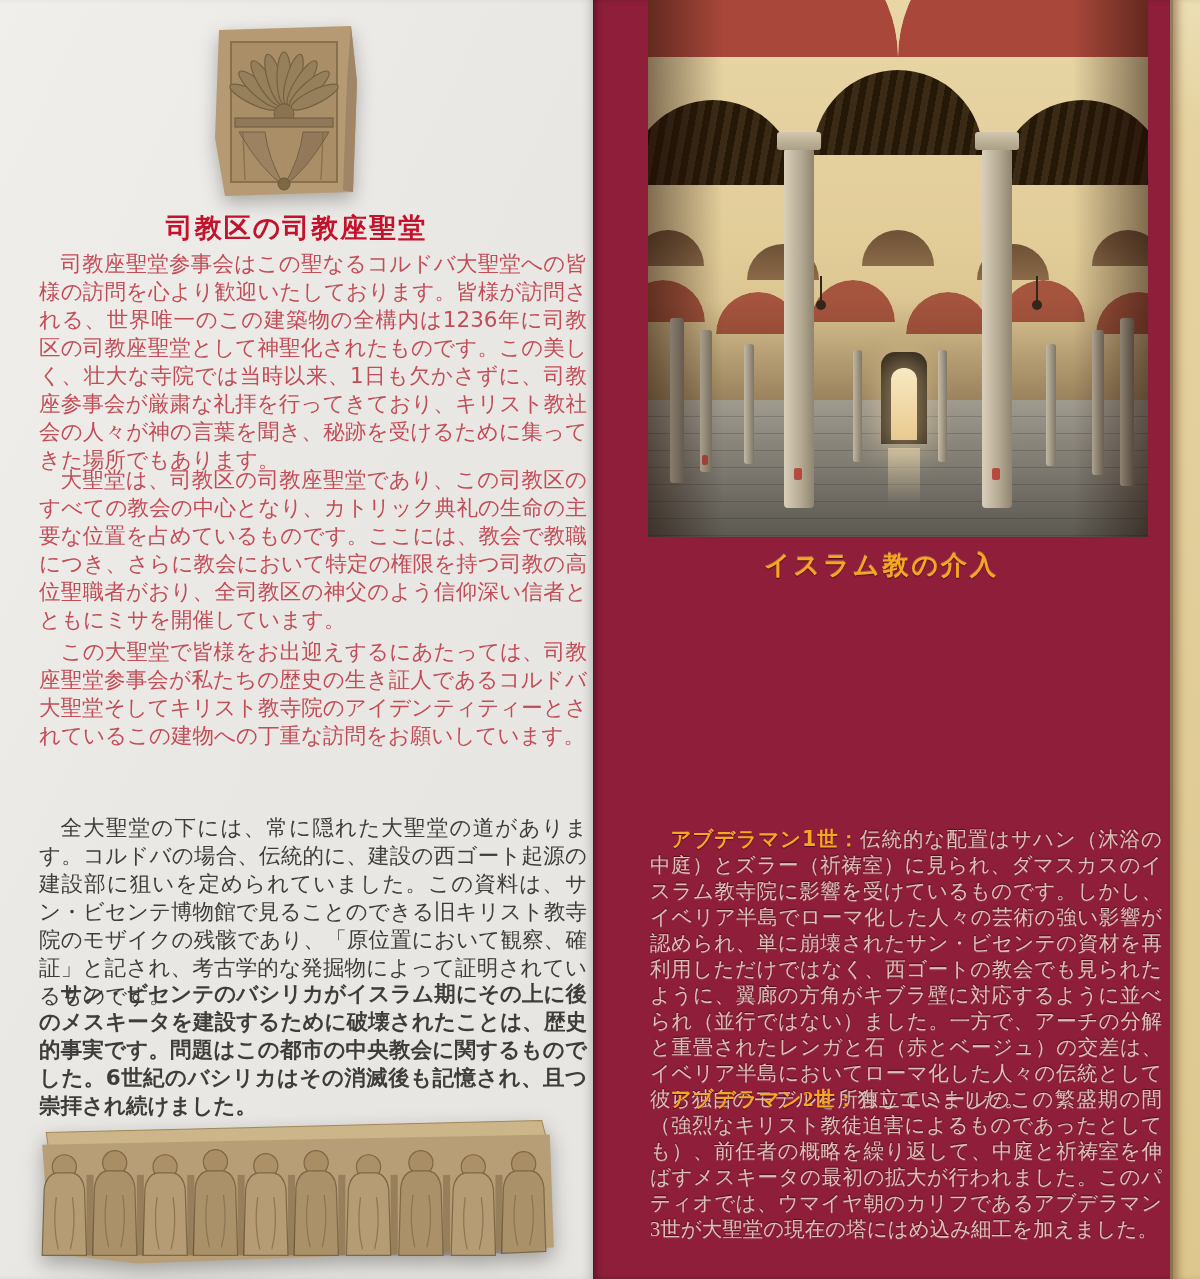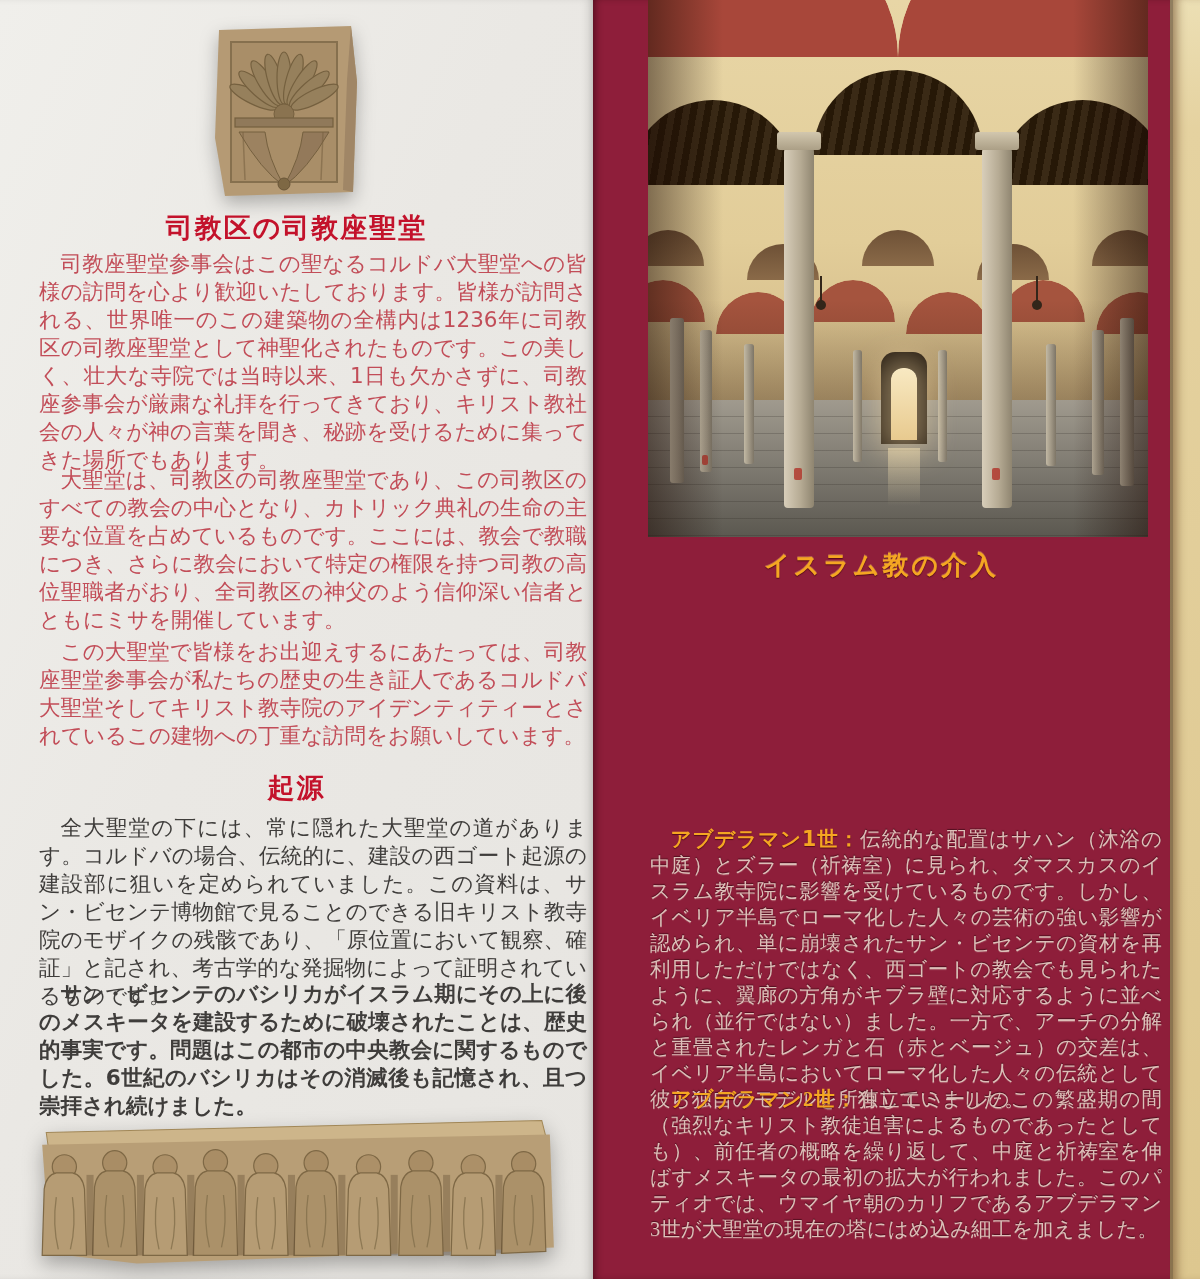--- a/index.html
+++ b/index.html
@@ -110,21 +110,20 @@
         <path d="M38,112 L40,160 M118,112 L116,160" stroke="#7a6343" stroke-width="1.5" opacity=".6" fill="none"></path>
         <circle cx="79" cy="164" r="6" fill="#7e6844" stroke="#6a5638"></circle>
       </svg>
     </div>
 
     <h1 class="section-heading" style="top:210px;">司教区の司教座聖堂</h1>
     <p class="lp red jp" style="top:250px;">司教座聖堂参事会はこの聖なるコルドバ大聖堂への皆様の訪問を心より歓迎いたしております。皆様が訪問される、世界唯一のこの建築物の全構内は1236年に司教区の司教座聖堂として神聖化されたものです。この美しく、壮大な寺院では当時以来、1日も欠かさずに、司教座参事会が厳粛な礼拝を行ってきており、キリスト教社会の人々が神の言葉を聞き、秘跡を受けるために集ってきた場所でもあります。</p>
     <p class="lp red jp" style="top:638px;">この大聖堂で皆様をお出迎えするにあたっては、司教座聖堂参事会が私たちの歴史の生き証人であるコルドバ大聖堂そしてキリスト教寺院のアイデンティティーとされているこの建物への丁重な訪問をお願いしています。</p>
     <p class="lp red jp" style="top:466px;">大聖堂は、司教区の司教座聖堂であり、この司教区のすべての教会の中心となり、カトリック典礼の生命の主要な位置を占めているものです。ここには、教会で教職につき、さらに教会において特定の権限を持つ司教の高位聖職者がおり、全司教区の神父のよう信仰深い信者とともにミサを開催しています。</p>
 
-    <h1 class="section-heading" style="top:770px;">起源</h1>
     <p class="lp dark jp" style="top:814px;">全大聖堂の下には、常に隠れた大聖堂の道があります。コルドバの場合、伝統的に、建設の西ゴート起源の建設部に狙いを定められていました。この資料は、サン・ビセンテ博物館で見ることのできる旧キリスト教寺院のモザイクの残骸であり、「原位置において観察、確証」と記され、考古学的な発掘物によって証明されているものです。</p>
     <p class="lp dark jp" style="top:980px;font-weight:bold;">サン・ビセンテのバシリカがイスラム期にその上に後のメスキータを建設するために破壊されたことは、歴史的事実です。問題はこの都市の中央教会に関するものでした。6世紀のバシリカはその消滅後も記憶され、且つ崇拝され続けました。</p>
 
     <div class="sarcophagus">
       <svg viewBox="0 0 552 150" width="556" height="152">
         <polygon points="30,16 522,4 526,20 32,30" fill="#cdb58a" stroke="#a18757" stroke-width="1"></polygon>
         <path d="M26,28 L530,18 L534,130 L282,140 L120,146 L34,136 Z" fill="#b89e76"></path>
         <g>
           <g stroke="#7e6845" stroke-width="1.2">
             <circle cx="48" cy="50" r="12" fill="#ac9068"></circle>

